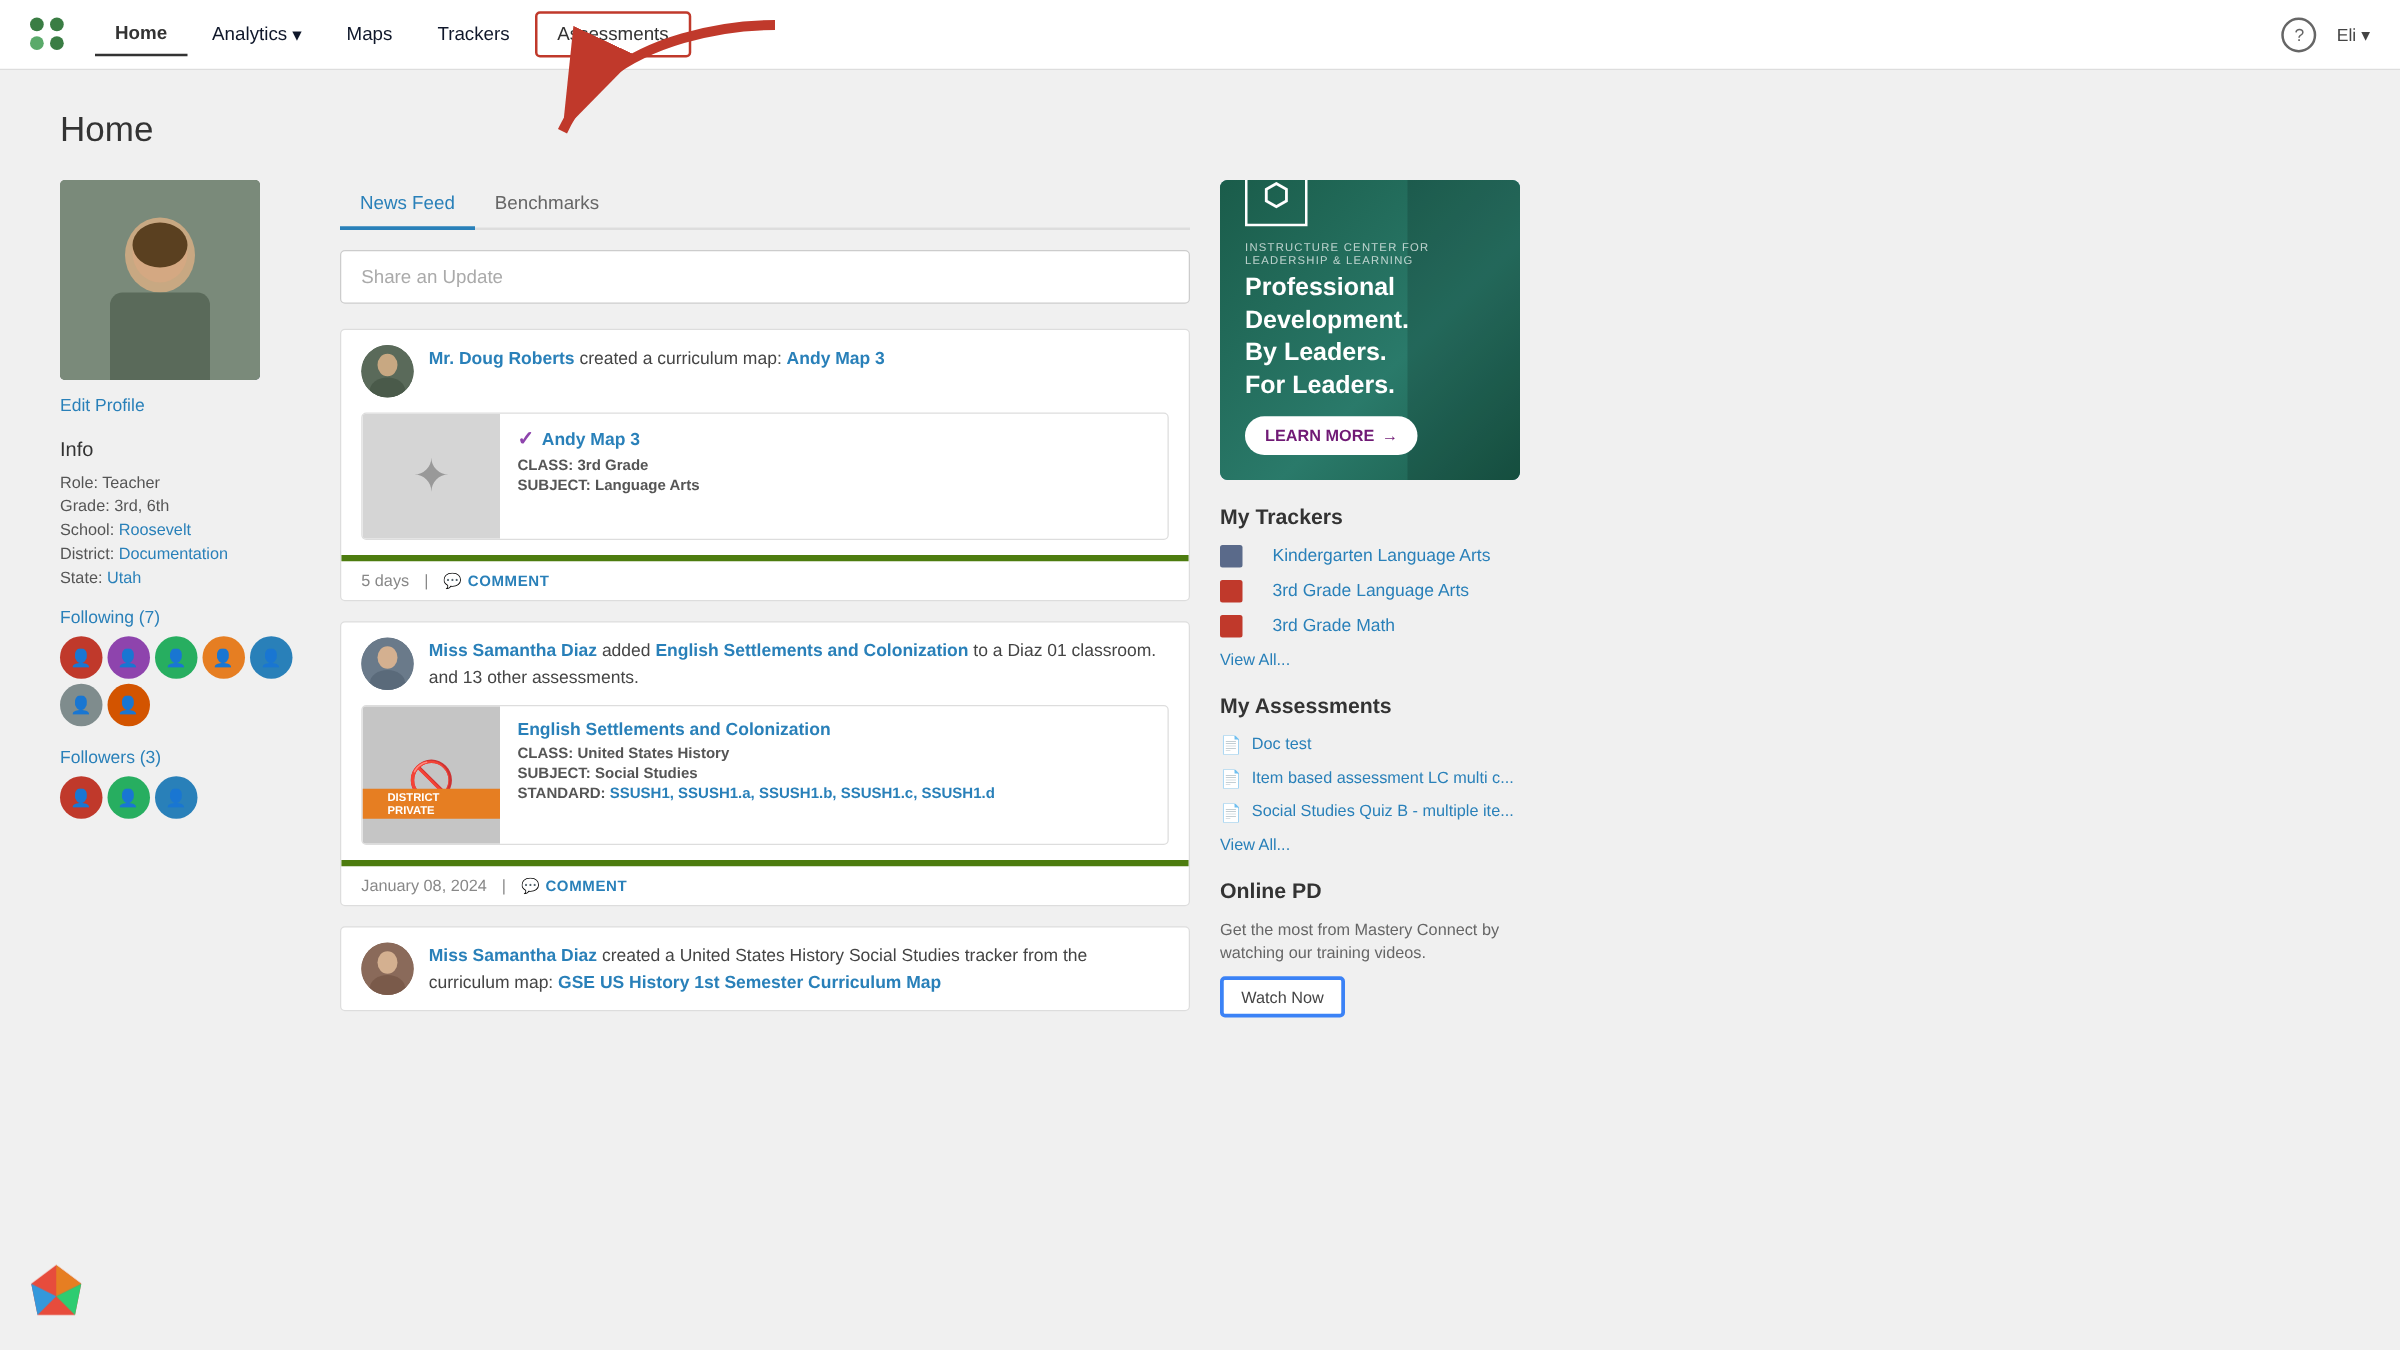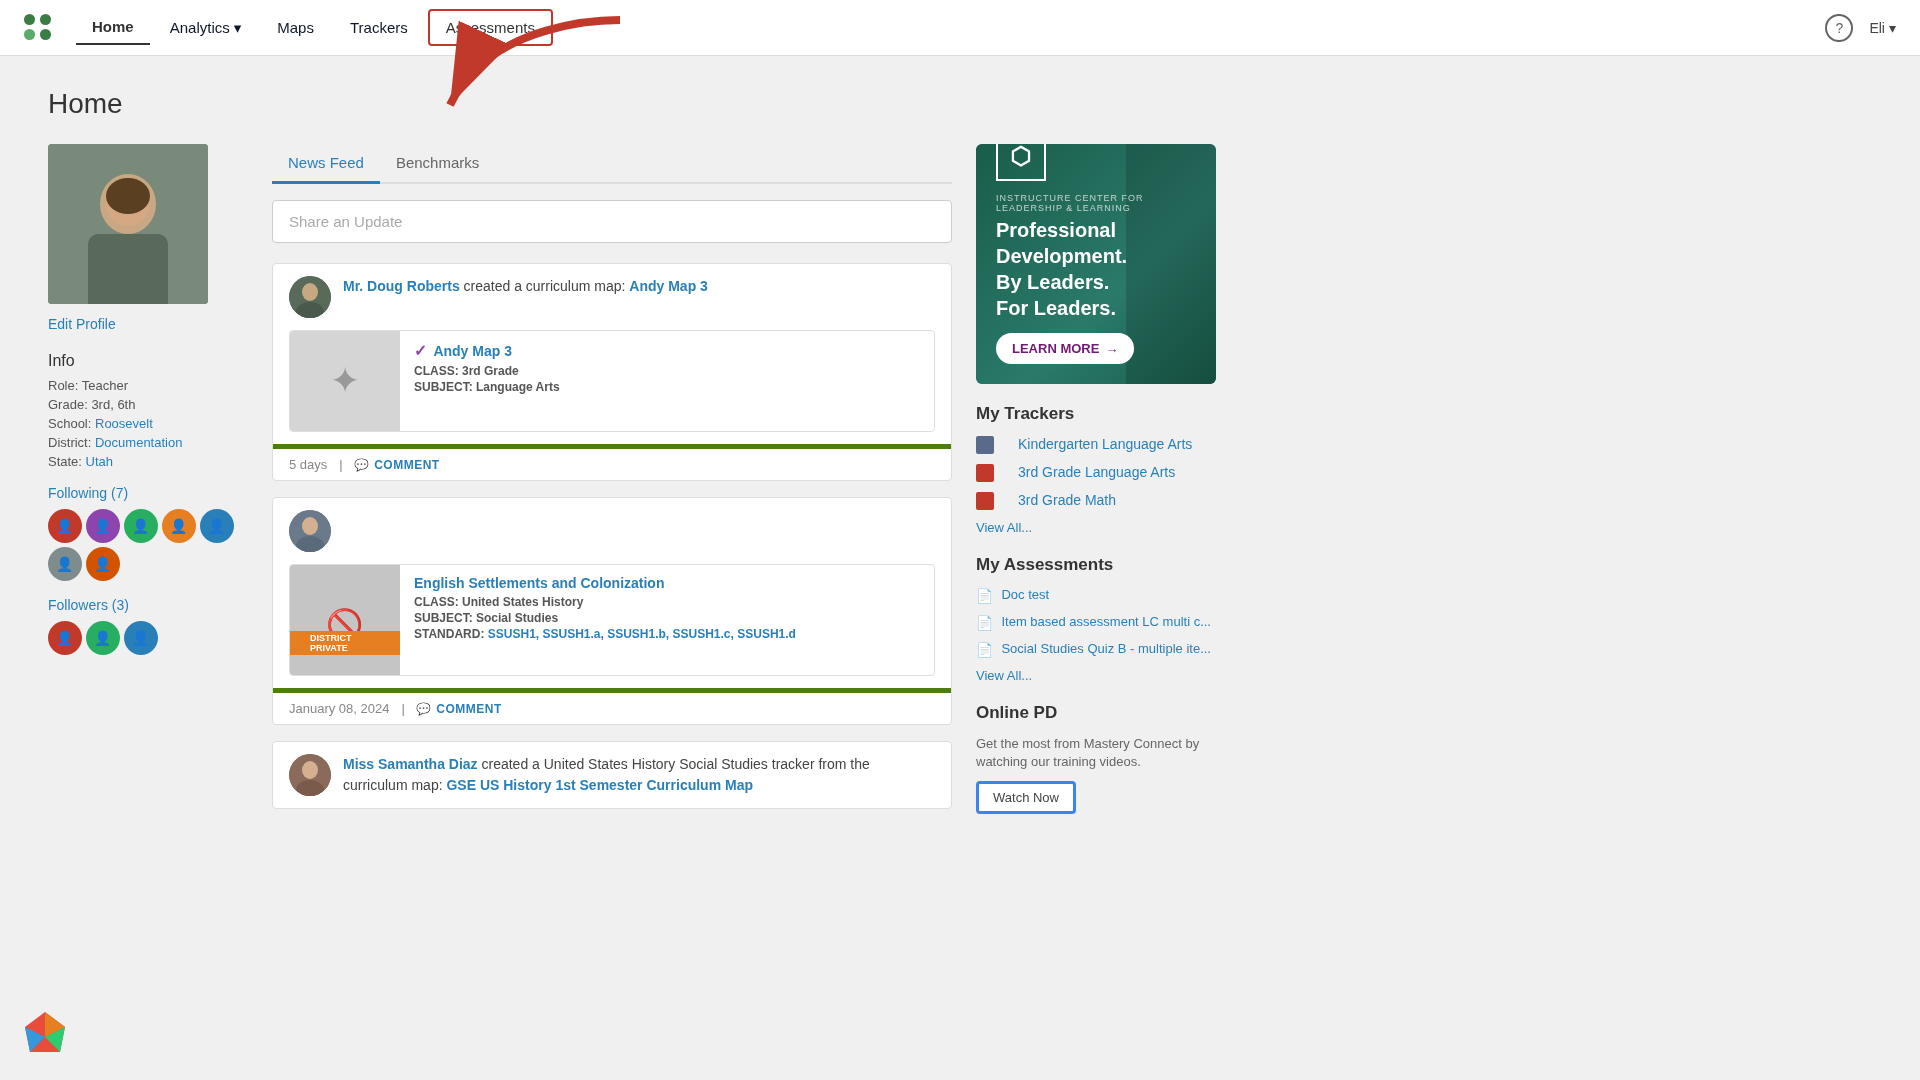--- a/index.html
+++ b/index.html
@@ -274,20 +274,26 @@
 
       <div class="feed-item">
         <div class="feed-item-header">
           <div class="feed-avatar teacher2">
             <svg width="42" height="42" viewBox="0 0 42 42">
                 <circle cx="21" cy="21" r="21" fill="#6a7a8a"></circle>
                 <ellipse cx="21" cy="16" rx="8" ry="9" fill="#d4b090"></ellipse>
                 <ellipse cx="21" cy="36" rx="14" ry="10" fill="#5a6a7a"></ellipse>
               </svg>
           </div>
+          <div class="feed-text">
+            <a class="feed-link">Miss Samantha Diaz</a>
+            <span> added </span>
+            <a class="feed-link">English Settlements and Colonization</a>
+            <span>to a Diaz 01 classroom. and 13 other assessments.</span>
+          </div>
         </div>
         <div class="feed-preview">
           <div class="district-badge-img">
             <div class="district-badge">DISTRICT PRIVATE</div>
             <div class="block-icon">🚫</div>
           </div>
           <div class="feed-preview-info">
             <div class="preview-title">
               <a class="feed-link">English Settlements and Colonization</a>
             </div>

